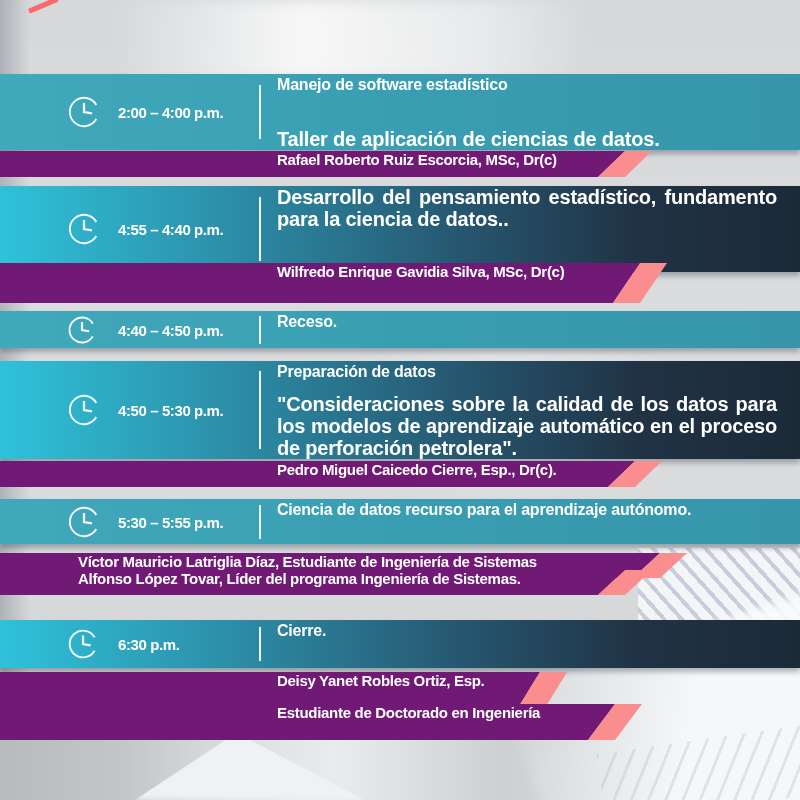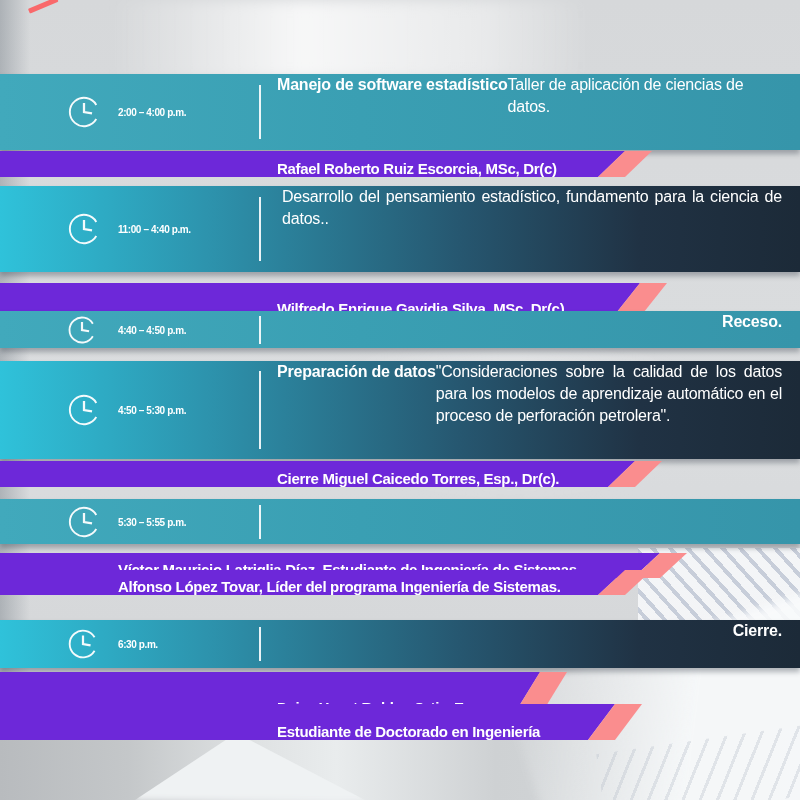--- a/index.html
+++ b/index.html
@@ -32,37 +32,37 @@
     transform:rotate(-8deg);opacity:.7}
   #topSlash{left:28px;top:9px;width:31px;height:5px;background:#f9696b;
     transform:rotate(-23deg);transform-origin:left top;border-radius:1px}
 
   .bar{position:absolute;left:0;width:800px;color:#fff;
     box-shadow:0 4px 5px rgba(45,55,65,.35)}
   .bar.teal{background:linear-gradient(90deg,#41a9bc 0%,#3a9fb3 45%,#3695aa 100%)}
   .bar.grad{background:linear-gradient(90deg,#2fc2da 0%,#2d93ad 26%,#26566f 58%,#203244 80%,#1c2a38 100%)}
   .clock{position:absolute;left:67px;top:50%;transform:translateY(-50%);opacity:.95}
   .time{position:absolute;left:118px;top:50%;transform:translateY(-50%);
-    font-size:10px;font-weight:bold;letter-spacing:-.4px;white-space:nowrap}
+    font-size:15px;font-weight:bold;letter-spacing:-.4px;white-space:nowrap}
   .vdivider{position:absolute;left:259px;top:50%;transform:translateY(-50%);
     width:2px;background:rgba(255,255,255,.9)}
   .content{position:absolute;left:277px;right:18px;top:0;bottom:0;
-    display:flex;flex-direction:row;justify-content:flex-end}
+    display:flex;flex-direction:column;justify-content:space-between}
   .title{font-size:16px;font-weight:bold;letter-spacing:-.2px;line-height:22px;white-space:nowrap}
-  .desc{font-size:16px;font-weight:normal;letter-spacing:-.2px;line-height:22px;width:500px}
+  .desc{font-size:20px;font-weight:bold;letter-spacing:-.2px;line-height:22px;width:500px}
   .desc.justify{text-align:justify}
 
   .sbar{position:absolute;left:0}
-  .sbar-main{position:absolute;top:0;bottom:0;left:0;right:0;background:#6d28d9;
+  .sbar-main{position:absolute;top:0;bottom:0;left:0;right:0;background:#701a75;
     clip-path:polygon(0 0,100% 0,calc(100% - 27px) 100%,0 100%);
-    display:flex;align-items:flex-end;color:#fff}
+    display:flex;align-items:flex-start;color:#fff}
   .sbar-cap{position:absolute;top:0;bottom:0;right:-27px;width:54px;background:#fa8d8e;
     clip-path:polygon(27px 0,54px 0,27px 100%,0 100%)}
   .sname{font-size:15px;font-weight:bold;letter-spacing:-.3px;white-space:nowrap;padding-left:277px}
-  .sname.pl-narrow{padding-left:118px}
+  .sname.pl-narrow{padding-left:78px}
 </style>
 </head>
 <body>
 
 <div class="decor" id="bgTopLight"></div>
 <div class="decor" id="bgLeftBand"></div>
 <div class="decor" id="bgMidLight"></div>
 <div class="decor" id="bgStripesRight"></div>
 <div class="decor" id="bgBottomGray"></div>
 <div class="decor" id="bgBottomWhiteWedge"></div>
@@ -88,28 +88,28 @@
     <span class="sname">Rafael Roberto Ruiz Escorcia, MSc, Dr(c)</span>
   </div>
   <div class="sbar-cap"></div>
 </div>
 
 <div class="bar grad" style="top:186px;height:86px">
   <svg class="clock" width="34" height="34" viewBox="0 0 36 36">
     <path d="M31 25.5 A15 15 0 1 1 31 10.5" stroke="#fff" stroke-width="2" fill="none"></path>
     <path d="M18 8.5 L18 18 L26.5 19.5" stroke="#fff" stroke-width="2.4" fill="none"></path>
   </svg>
-  <div class="time">11:00 – 4:40 p.m.</div>
+  <div class="time">4:55 – 4:40 p.m.</div>
   <div class="vdivider" style="height:64px"></div>
   <div class="content">
     <div class="desc justify">Desarrollo del pensamiento estadístico, fundamento para la ciencia de datos..</div>
   </div>
 </div>
 
-<div class="sbar" style="top:283px;height:34px;width:640px">
+<div class="sbar" style="top:263px;height:40px;width:640px">
   <div class="sbar-main">
     <span class="sname">Wilfredo Enrique Gavidia Silva, MSc, Dr(c)</span>
   </div>
   <div class="sbar-cap"></div>
 </div>
 
 <div class="bar teal" style="top:311px;height:37px">
   <svg class="clock" width="30" height="30" viewBox="0 0 36 36">
     <path d="M31 25.5 A15 15 0 1 1 31 10.5" stroke="#fff" stroke-width="2.2" fill="none"></path>
     <path d="M18 8.5 L18 18 L26.5 19.5" stroke="#fff" stroke-width="2.6" fill="none"></path>
@@ -129,32 +129,35 @@
   <div class="time">4:50 – 5:30 p.m.</div>
   <div class="vdivider" style="height:78px"></div>
   <div class="content">
     <div class="title">Preparación de datos</div>
     <div class="desc justify">"Consideraciones sobre la calidad de los datos para los modelos de aprendizaje automático en el proceso de perforación petrolera".</div>
   </div>
 </div>
 
 <div class="sbar" style="top:461px;height:26px;width:635px">
   <div class="sbar-main">
-    <span class="sname">Cierre Miguel Caicedo Torres, Esp., Dr(c).</span>
+    <span class="sname">Pedro Miguel Caicedo Cierre, Esp., Dr(c).</span>
   </div>
   <div class="sbar-cap"></div>
 </div>
 
 <div class="bar teal" style="top:499px;height:45px">
   <svg class="clock" width="34" height="34" viewBox="0 0 36 36">
     <path d="M31 25.5 A15 15 0 1 1 31 10.5" stroke="#fff" stroke-width="2" fill="none"></path>
     <path d="M18 8.5 L18 18 L26.5 19.5" stroke="#fff" stroke-width="2.4" fill="none"></path>
   </svg>
   <div class="time">5:30 – 5:55 p.m.</div>
   <div class="vdivider" style="height:34px"></div>
+  <div class="content">
+    <div class="title">Ciencia de datos recurso para el aprendizaje autónomo.</div>
+  </div>
 </div>
 
 <div class="sbar" style="top:553px;height:25px;width:660px">
   <div class="sbar-main">
     <span class="sname pl-narrow">Víctor Mauricio Latriglia Díaz, Estudiante de Ingeniería de Sistemas</span>
   </div>
   <div class="sbar-cap"></div>
 </div>
 
 <div class="sbar" style="top:570px;height:25px;width:625px">

